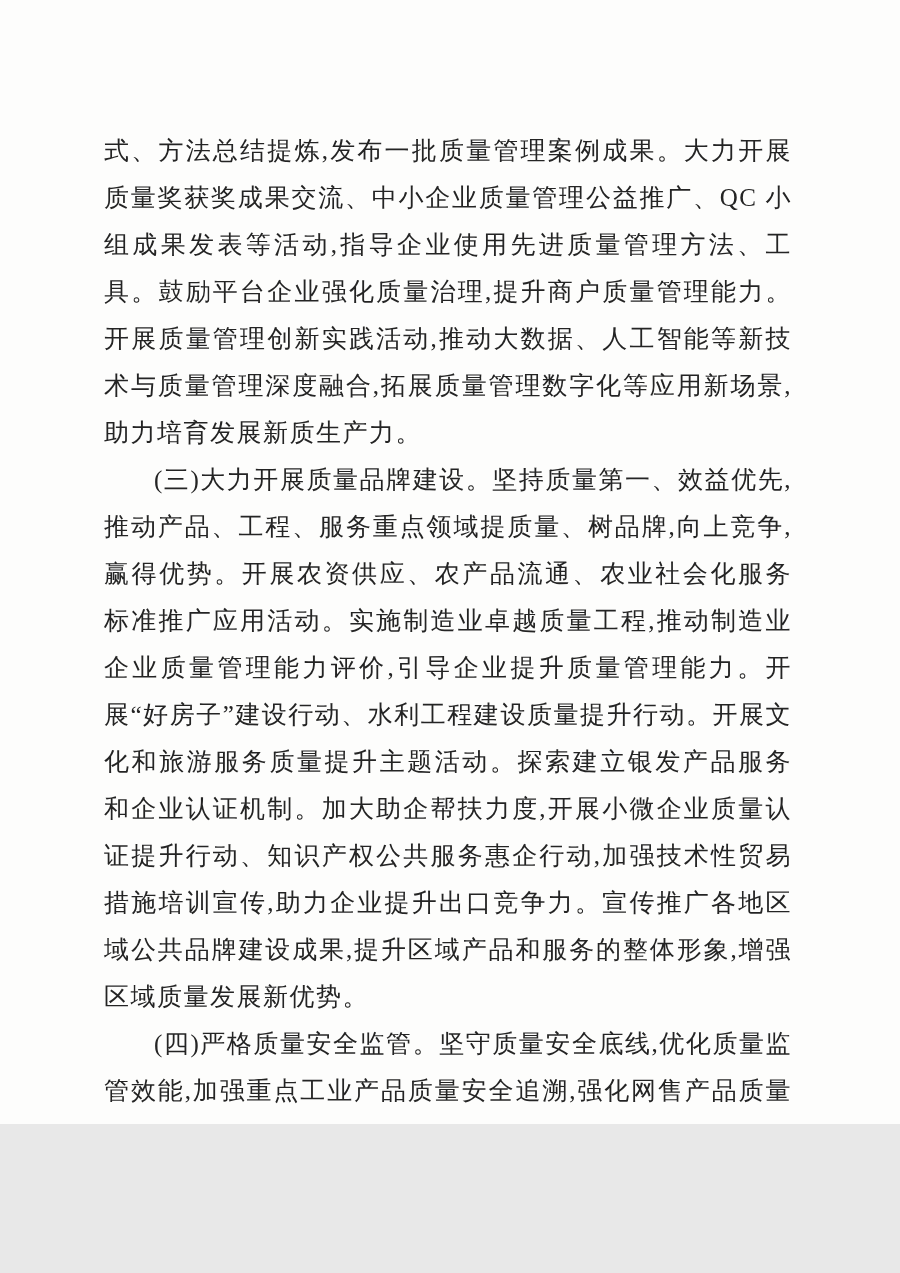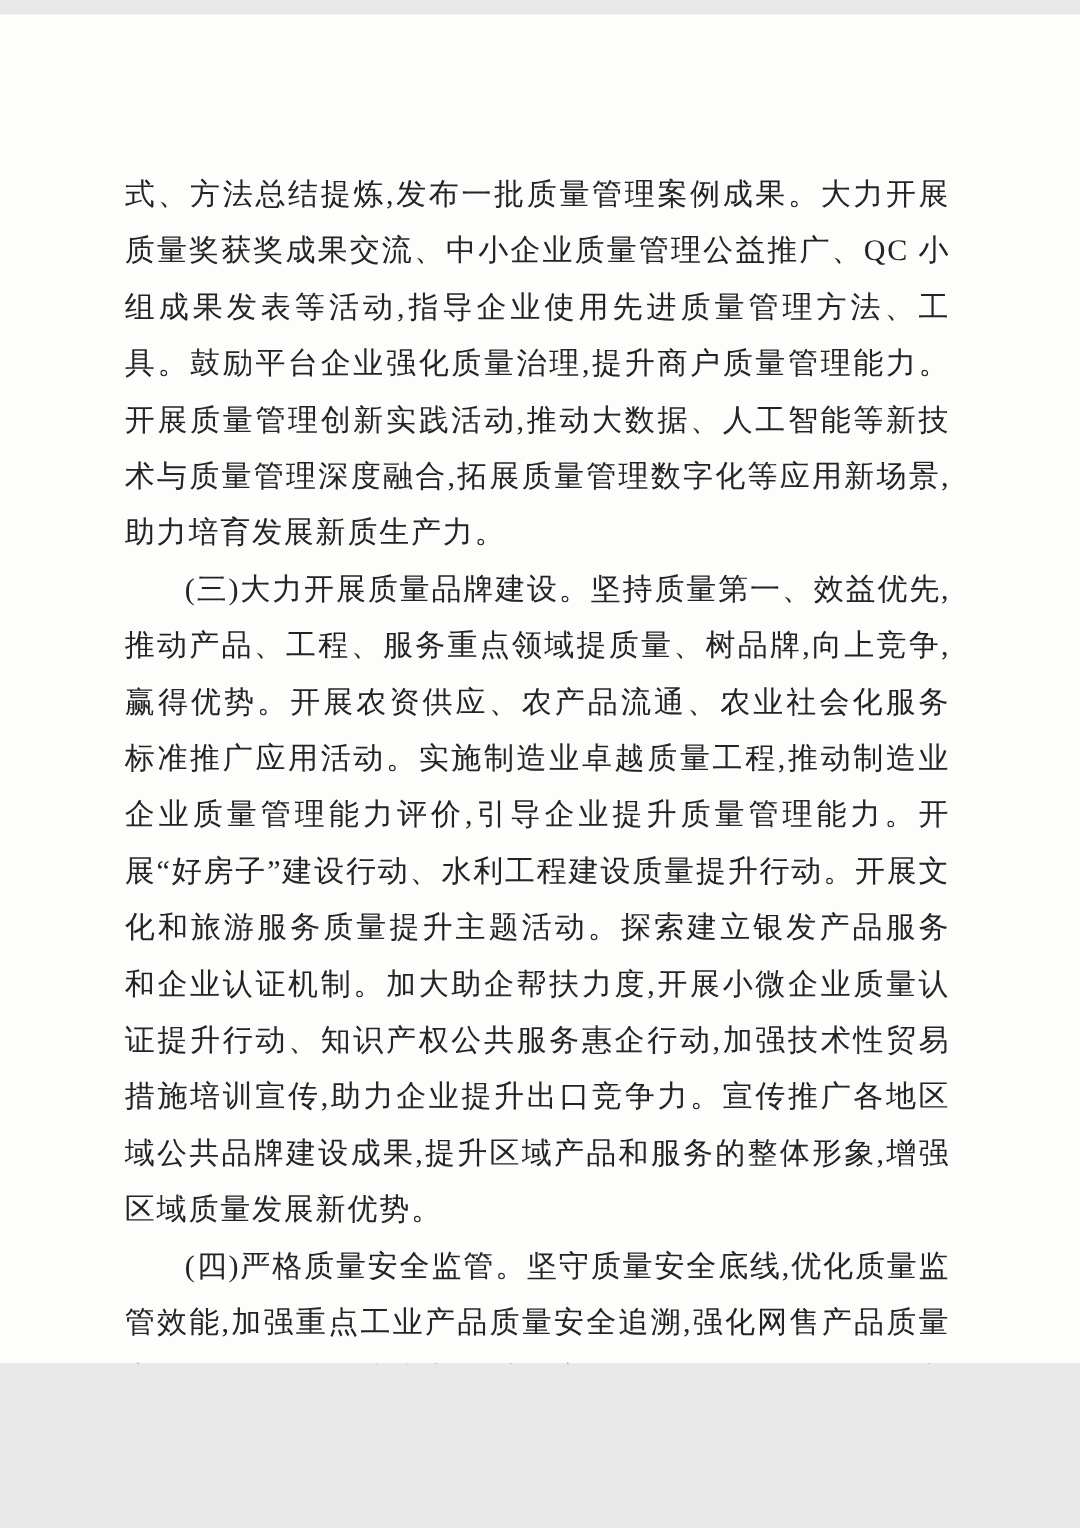--- a/index.html
+++ b/index.html
@@ -4,21 +4,21 @@
 <style>
   html, body {
     margin: 0;
     padding: 0;
     background: #e8e8e8;
   }
   .page {
     position: relative;
     width: 900px;
     height: 1124px;
-    margin: 12px auto;
+    margin: 0 auto;
     background: #fdfdfc;
     overflow: hidden;
     font-family: "Liberation Serif", "DejaVu Serif", serif;
     color: #242424;
   }
   .content {
     position: absolute;
     left: 104px;
     top: 127px;
     width: 688px;

